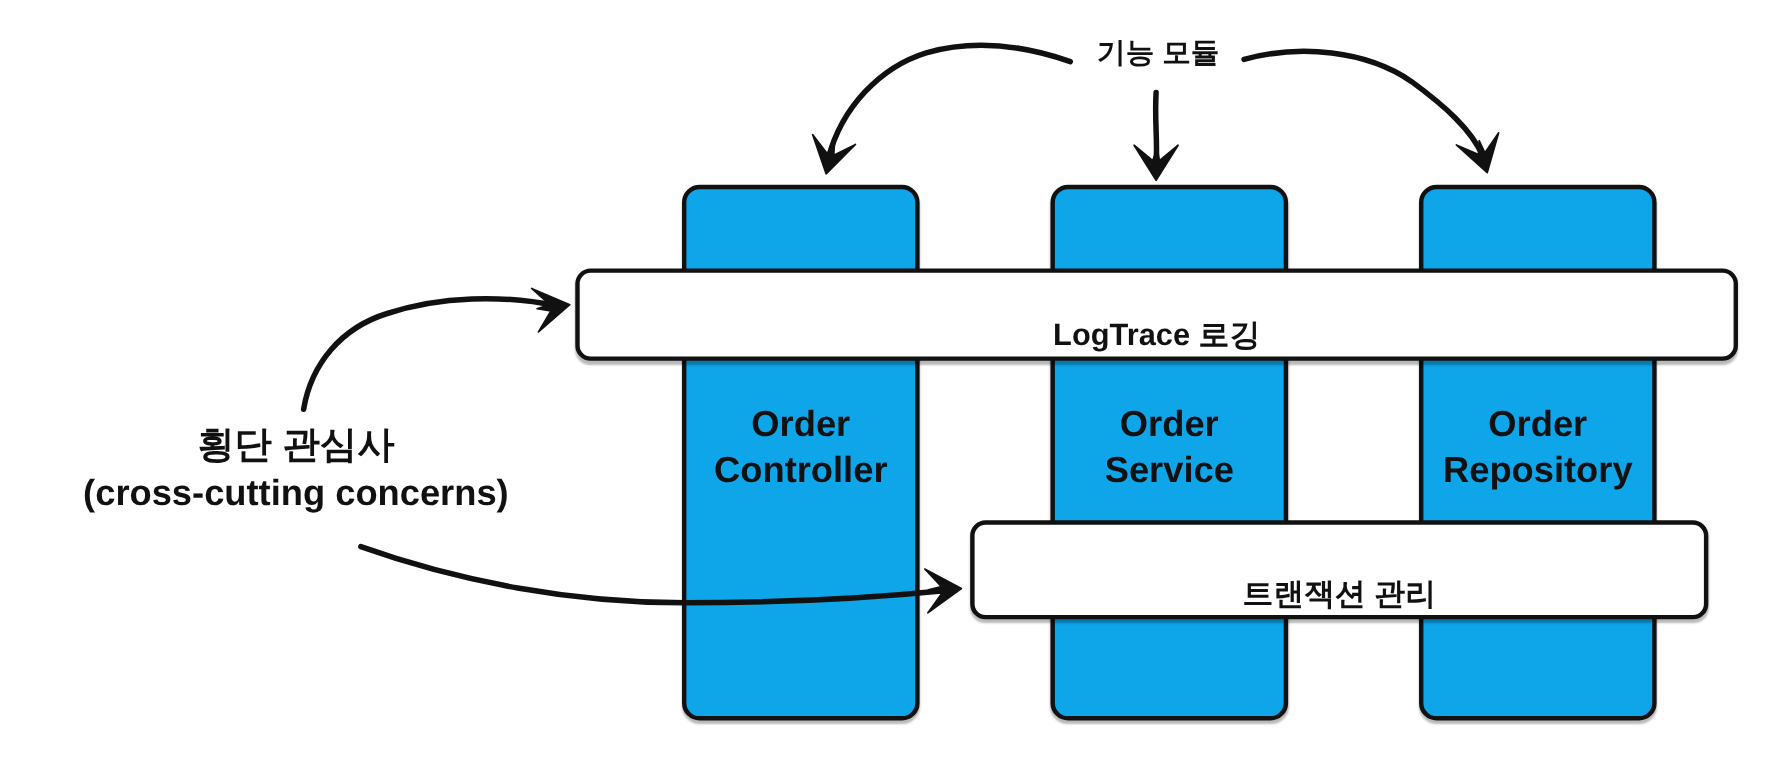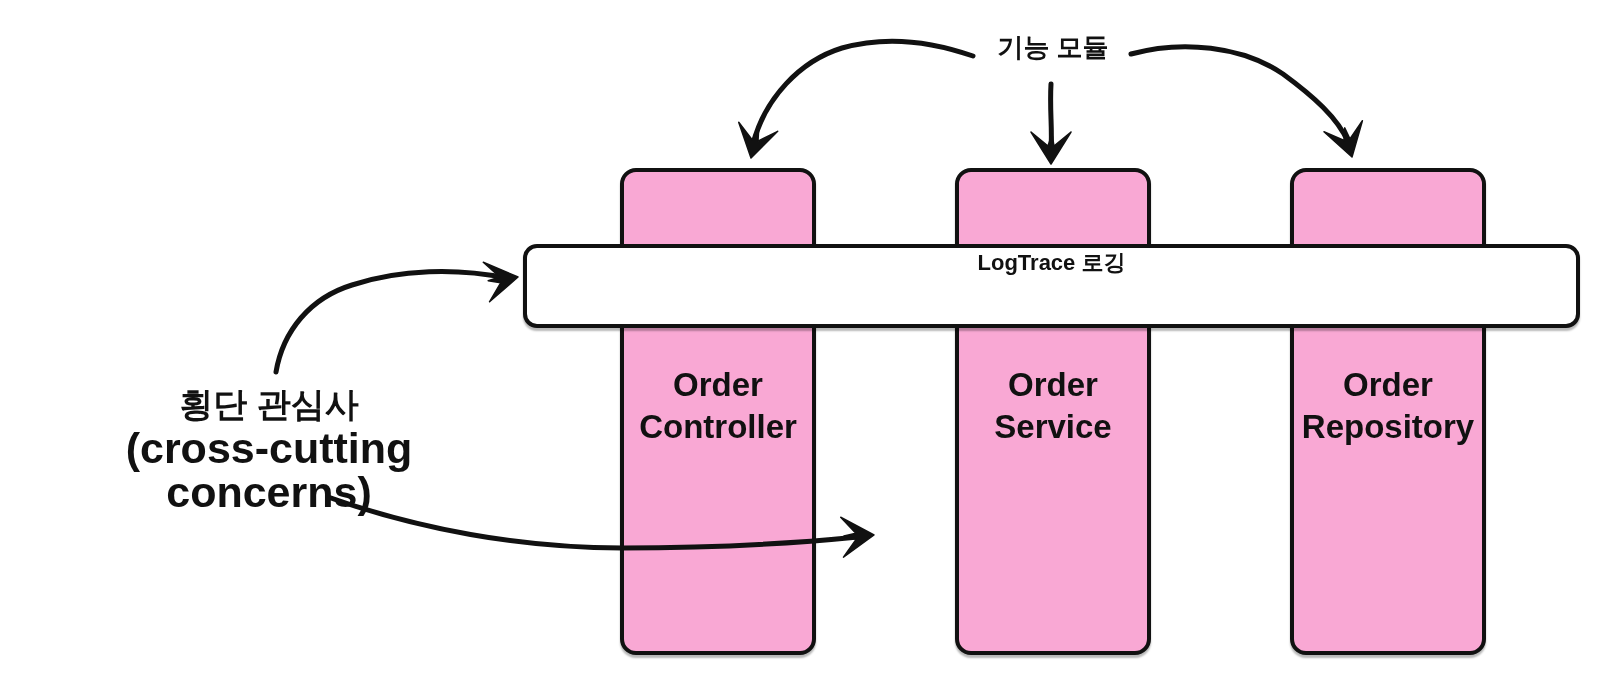--- a/index.html
+++ b/index.html
@@ -15,23 +15,23 @@
   .stage {
     position: relative;
     width: 1610px;
     height: 696px;
     background: #ffffff;
   }
   
   .module-box {
     position: absolute;
     top: 168px;
-    width: 196px;
+    width: 216px;
     height: 487px;
-    background: #f9a8d4;
+    background: #0ea5e9;
     border: 4px solid #111111;
     border-radius: 16px;
     box-sizing: border-box;
     box-shadow: 0 3px 2px rgba(0,0,0,0.28);
     z-index: 1;
   }
   .module-box.b1 { left: 620px; }
   .module-box.b2 { left: 955px; }
   .module-box.b3 { left: 1290px; }
   .module-label {
@@ -50,23 +50,23 @@
   
   .concern-bar {
     position: absolute;
     background: #ffffff;
     border: 4px solid #111111;
     border-radius: 14px;
     box-sizing: border-box;
     box-shadow: 0 3px 2px rgba(0,0,0,0.28);
     z-index: 2;
     display: flex;
-    align-items: flex-start;
+    align-items: flex-end;
     justify-content: center;
-    font-size: 22px;
+    font-size: 28px;
     font-weight: bold;
     color: #111111;
   }
   .concern-bar.logtrace {
     left: 523px; top: 244px; width: 1057px; height: 84px;
   }
   .concern-bar.transaction {
     left: 882px; top: 473px; width: 671px; height: 90px;
   }
   
@@ -83,21 +83,21 @@
   .side-label {
     position: absolute;
     left: 38px;
     top: 382px;
     width: 462px;
     text-align: center;
     font-weight: bold;
     z-index: 5;
   }
   .side-label .l1 { font-size: 34px; line-height: 44px; }
-  .side-label .l2 { font-size: 43px; line-height: 44px; }
+  .side-label .l2 { font-size: 33px; line-height: 44px; }
   
   svg.arrows {
     position: absolute;
     left: 0; top: 0;
     width: 1610px;
     height: 696px;
     z-index: 4;
     pointer-events: none;
   }
   svg.arrows path.shaft {
@@ -127,20 +127,23 @@
 Service</div>
   </div>
   <div class="module-box b3">
     <div class="module-label">Order
 Repository</div>
   </div>
 
   <div class="concern-bar logtrace">
     <span>LogTrace 로깅</span>
   </div>
+  <div class="concern-bar transaction">
+    <span>트랜잭션 관리</span>
+  </div>
 
   <div class="top-label">기능 모듈</div>
 
   <div class="side-label">
     <div class="l1">횡단 관심사</div>
     <div class="l2">(cross-cutting concerns)</div>
   </div>
 
   <svg class="arrows" viewBox="0 0 1610 696" xmlns="http://www.w3.org/2000/svg">
 

